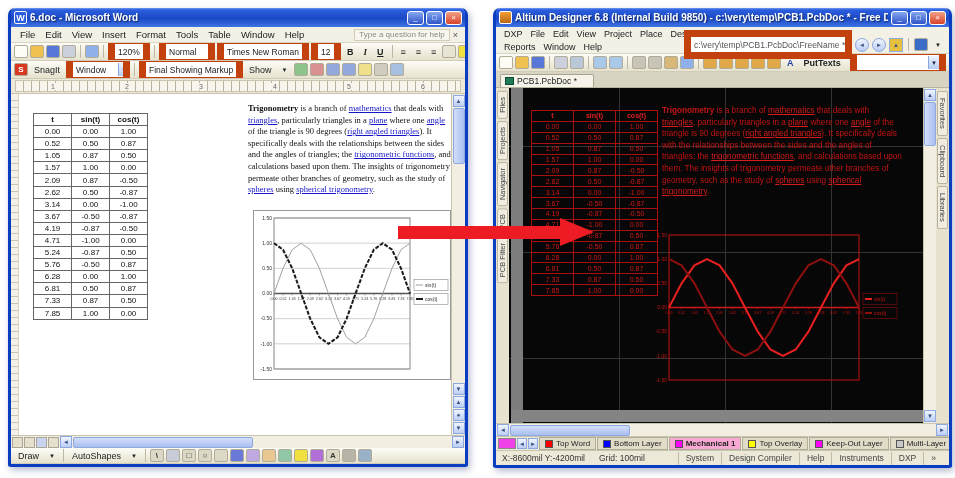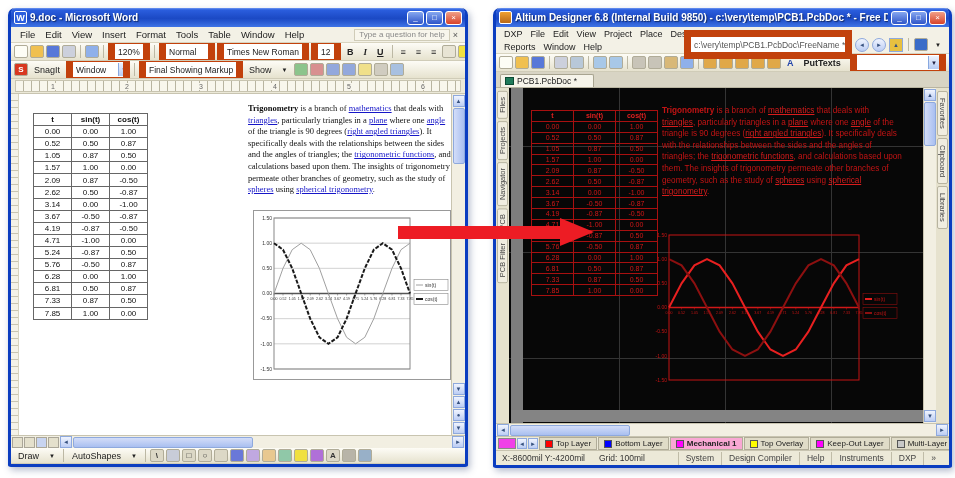--- a/index.html
+++ b/index.html
@@ -83,21 +83,21 @@
 
 .arrow-body{position:absolute;left:398px;top:226px;width:163px;height:13px;z-index:60}
 .arrow-head{position:absolute;left:560px;top:218px;width:0;height:0;border-top:14px solid transparent;border-bottom:14px solid transparent;z-index:60}
 </style>
 </head>
 <body>
 
 <div class="win" id="word-win">
   <div class="titlebar">
     <span class="app-ic" style="background:#2b5ede;border:1px solid #fff">W</span>
-    <span class="title-text">9.doc - Microsoft Word</span>
+    <span class="title-text">6.doc - Microsoft Word</span>
     <span class="winbtns">
       <span class="wbtn">_</span>
       <span class="wbtn">□</span>
       <span class="wbtn close">×</span>
     </span>
   </div>
   <div class="menubar">
     <div class="each-wrap"><span class="menu-item">File</span><span class="menu-item">Edit</span><span class="menu-item">View</span><span class="menu-item">Insert</span><span class="menu-item">Format</span><span class="menu-item">Tools</span><span class="menu-item">Table</span><span class="menu-item">Window</span><span class="menu-item">Help</span></div>
     <span class="ask-box">Type a question for help</span>
     <span class="menu-close">×</span>
@@ -555,21 +555,21 @@
     <span class="sthumb-h" style="width:120px"></span>
     <span class="spacer"></span>
     <span class="sbtn">►</span>
   </div>
   <div class="layerbar">
     <span class="layer-swatch"></span>
     <span class="sbtn" style="width:10px;height:11px">◄</span>
     <span class="sbtn" style="width:10px;height:11px">►</span>
     <div class="each-wrap"><span class="ltab">
           <span class="chip" style="background: rgb(255, 0, 0);"></span>
-          <span>Top Layer</span>
+          <span>Top Word</span>
         </span><span class="ltab">
           <span class="chip" style="background: rgb(0, 0, 255);"></span>
           <span>Bottom Layer</span>
         </span><span class="ltab active">
           <span class="chip" style="background: rgb(255, 0, 255);"></span>
           <span>Mechanical 1</span>
         </span><span class="ltab">
           <span class="chip" style="background: rgb(255, 255, 0);"></span>
           <span>Top Overlay</span>
         </span><span class="ltab">

